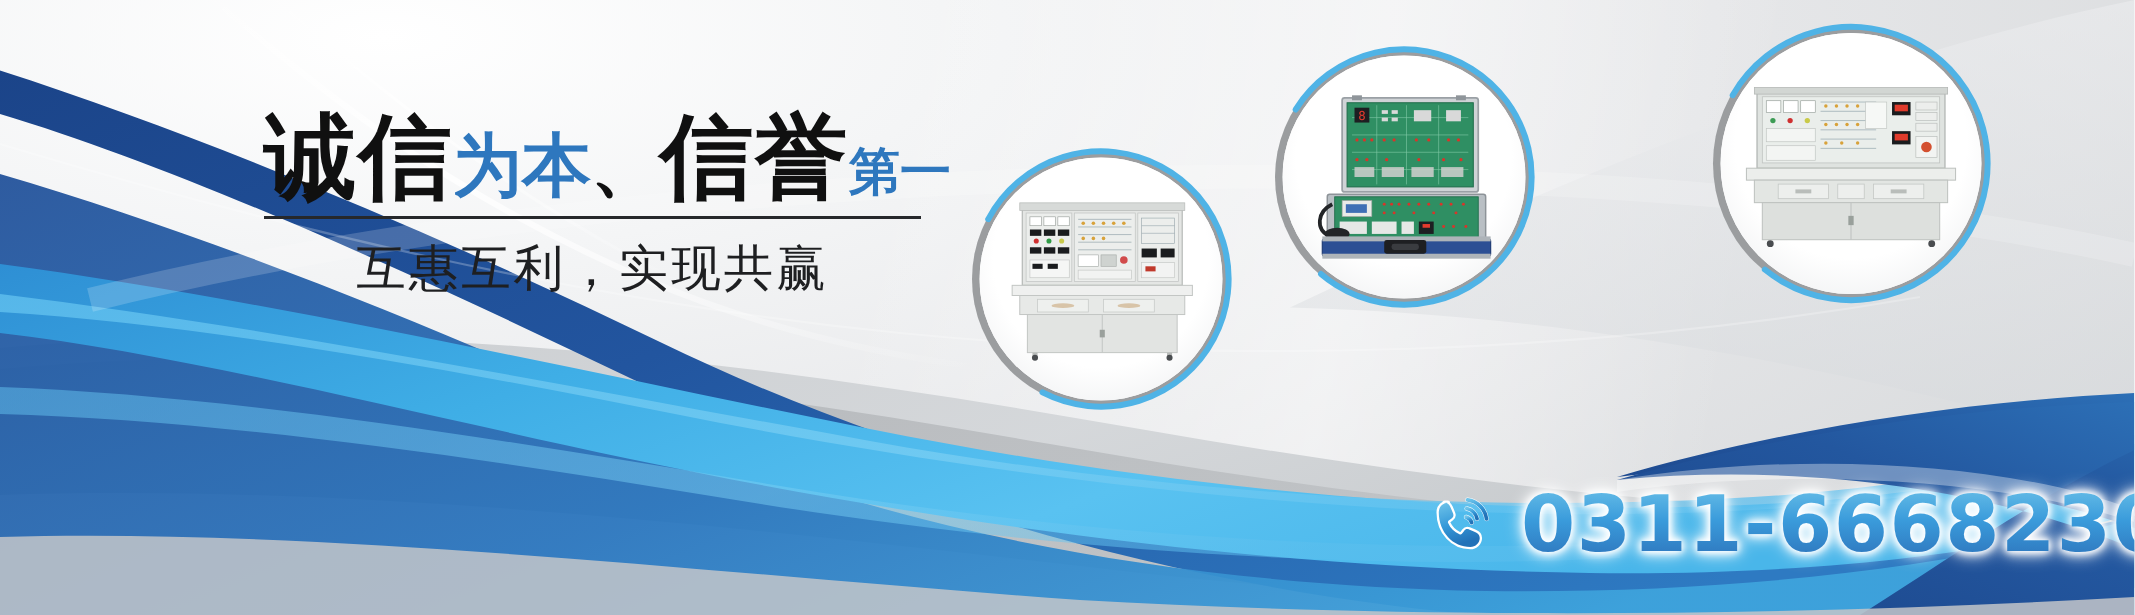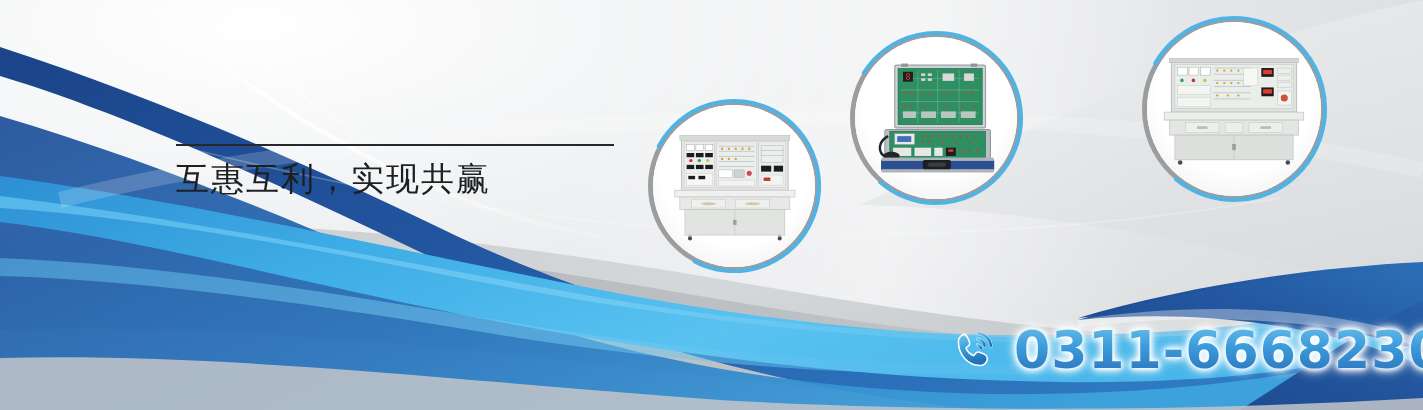--- a/index.html
+++ b/index.html
@@ -59,21 +59,21 @@
     position:absolute;
     left:176px; top:144px;
     width:438px; height:2px;
     background:#26282b;
   }
 
   .subtitle{
     position:absolute;
     left:176px; top:157px;
     width:438px;
-    text-align:left;
+    text-align:center;
     font-size:33px;
     color:#1e1f21;
     letter-spacing:2px;
     font-family:"DejaVu Sans","Liberation Sans",sans-serif;
     white-space:nowrap;
   }
 
   
   .circle{
     position:absolute;
@@ -206,20 +206,23 @@
 
     <path d="M 0 358 C 220 352 470 382 720 400 C 930 412 1180 412 1423 398 L 1423 410 L 0 410 Z" fill="#C3C6C9" opacity=".85"></path>
 
     <path d="M 120 -20 C 210 60 300 130 430 186 C 500 216 580 236 660 246" stroke="url(#gSheenArc)" stroke-width="4" fill="none" opacity=".95"></path>
     <path d="M 150 -30 C 250 60 350 140 470 196" stroke="url(#gSheenArc)" stroke-width="2" fill="none" opacity=".7"></path>
     <path d="M 0 96 C 180 150 380 200 600 222 C 820 244 1060 236 1280 198" stroke="#ffffff" stroke-width="1.5" fill="none" opacity=".25"></path>
 
     <path d="M 60 200 C 260 150 520 120 800 118 C 1060 116 1280 138 1423 170" stroke="#ffffff" stroke-width="16" fill="none" opacity=".18"></path>
   </svg>
 
+  <div class="headline">
+    <span class="big">诚信</span><span class="mid">为本</span><span class="dun">、</span><span class="big">信誉</span><span class="small">第一</span>
+  </div>
 
   <div class="rule"></div>
 
   <div class="subtitle">互惠互利，实现共赢</div>
 
   <div class="circle" id="c1" style="left: 653px; top: 105px; width: 162px; height: 162px;">
     <div class="photo">
       <svg viewBox="0 0 160 130" width="136" height="110">
 
         <rect x="18" y="8" width="126" height="62" fill="#e4e6e4" stroke="#b9bcba" stroke-width="1"></rect>

